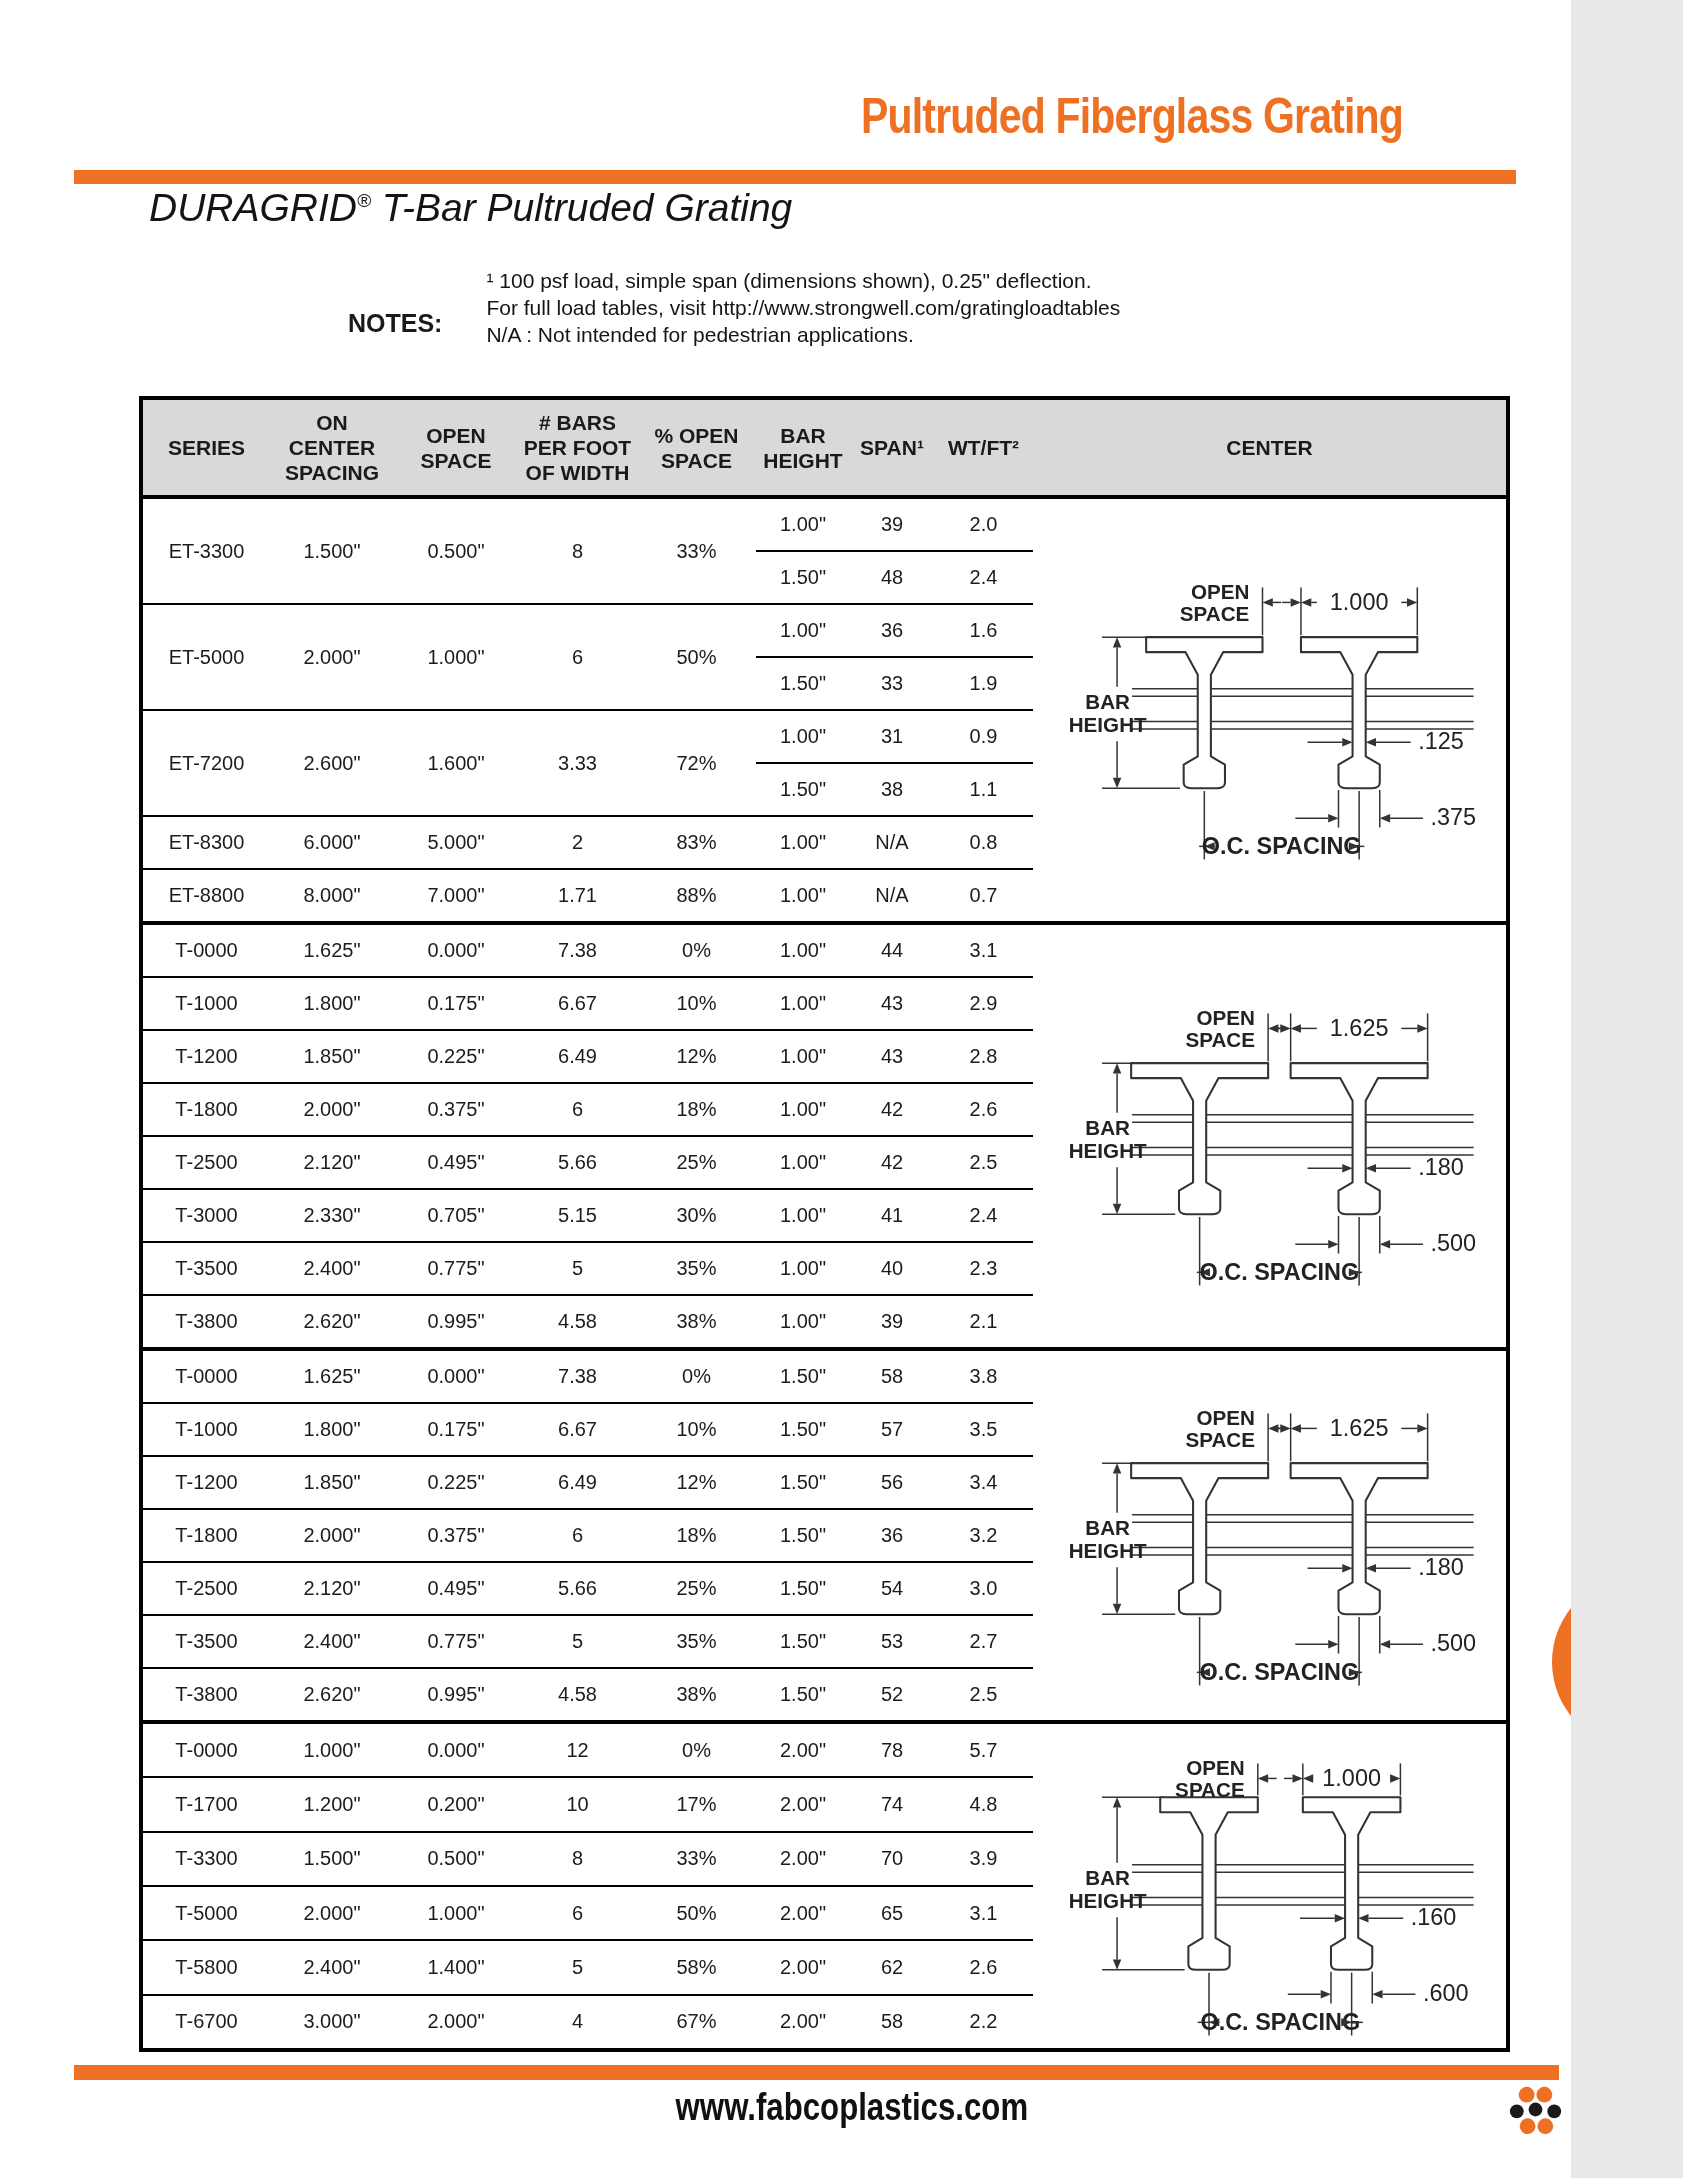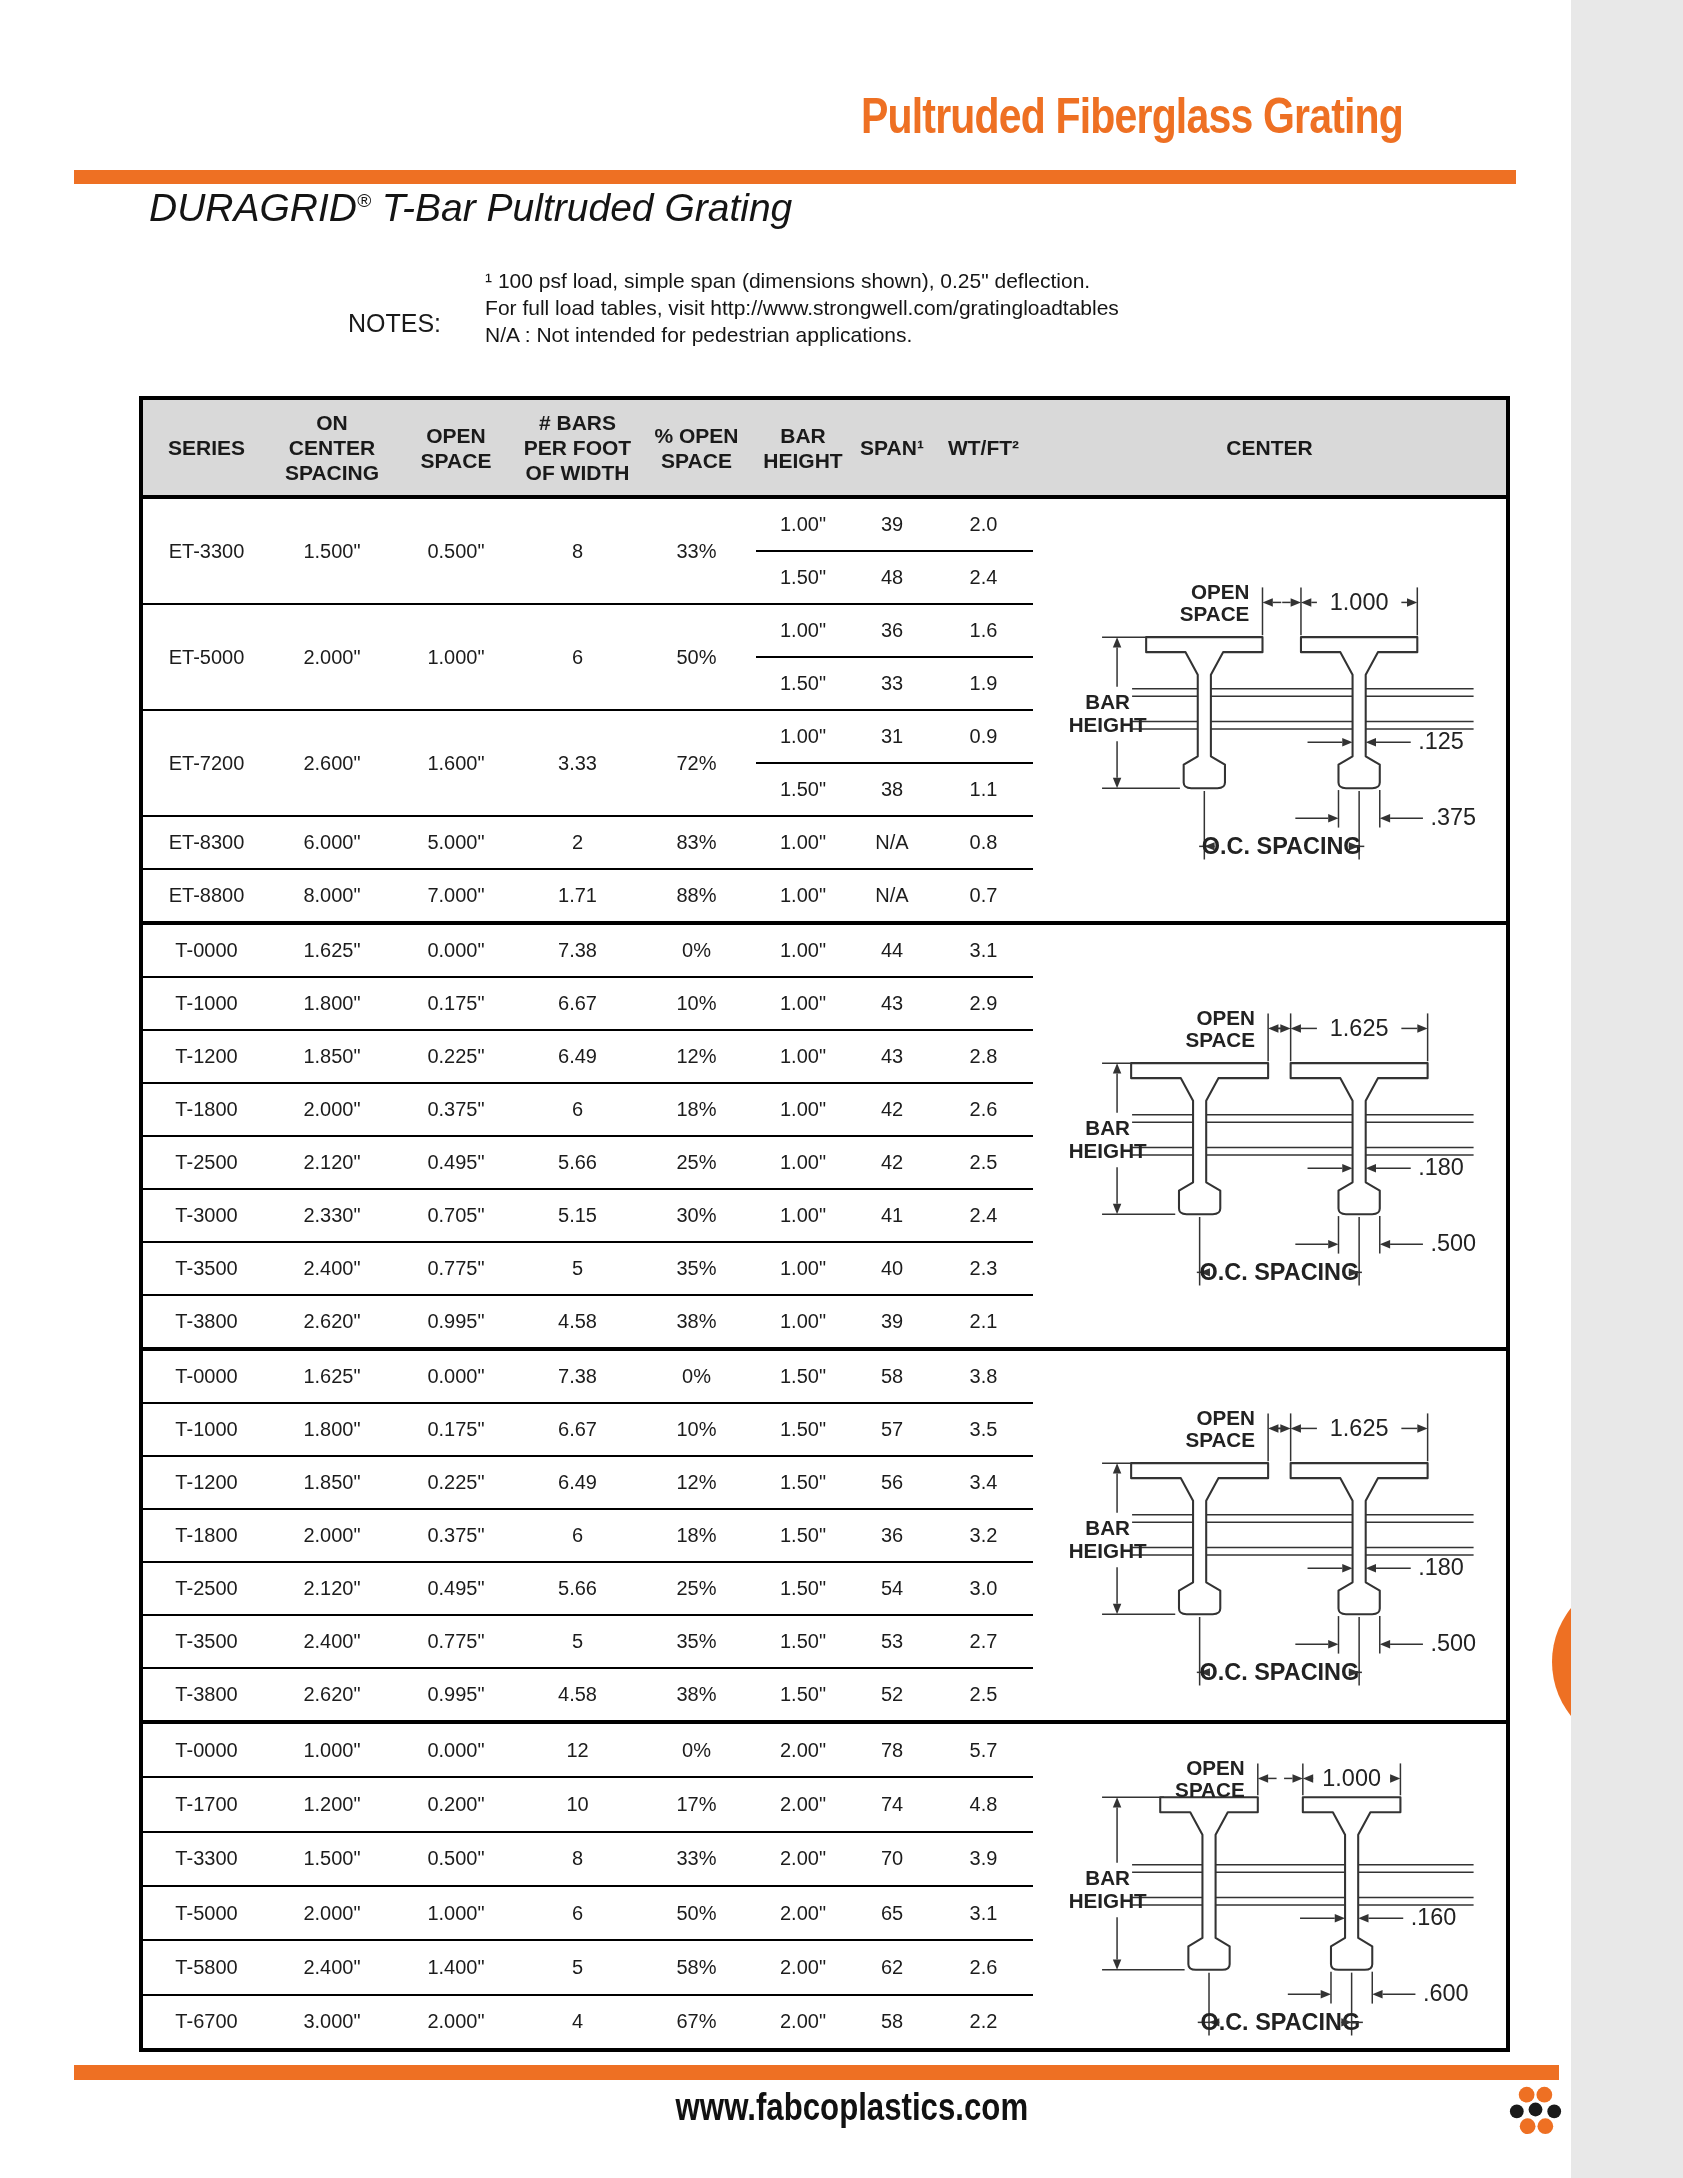--- a/index.html
+++ b/index.html
@@ -6,21 +6,21 @@
   .page{position:relative;width:1571px;height:2178px;background:#ffffff;overflow:hidden;
         font-family:"Liberation Sans",sans-serif;color:#1a1a1a;}
   
   .doc-title{position:absolute;top:87px;right:168px;font-size:50px;font-weight:bold;
              color:#ee7023;letter-spacing:-1px;transform:scaleX(.82);transform-origin:right center;white-space:nowrap;}
   .header-rule{position:absolute;left:74px;top:170px;width:1442px;height:14px;background:#ee7023;}
   .duragrid{position:absolute;left:149px;top:178px;font-size:39px;font-weight:normal;font-style:italic;color:#141414;margin-top:8px;}
   .duragrid sup{font-size:19px;}
   
   .notes{position:absolute;left:348px;top:267px;display:flex;gap:44px;}
-  .notes-label{font-weight:normal;font-size:25px;margin-top:42px;}
+  .notes-label{font-weight:bold;font-size:25px;margin-top:42px;}
   .notes-lines{font-size:21px;line-height:27px;color:#151515;}
   
   table.grating{position:absolute;left:139px;top:396px;width:1366px;border-collapse:collapse;
                 border:4px solid #000;table-layout:fixed;}
   table.grating th{background:#d9d9d9;font-size:21px;font-weight:bold;text-align:center;
                    padding:10px 2px;border-bottom:4px solid #000;line-height:25px;}
   table.grating thead tr{height:99px;}
   table.grating td{text-align:center;font-size:20px;color:#1c1c1c;height:51px;padding:0 3px;}
   td.bt-thick{border-top:4px solid #000;}
   td.bt-thin{border-top:2px solid #000;}

